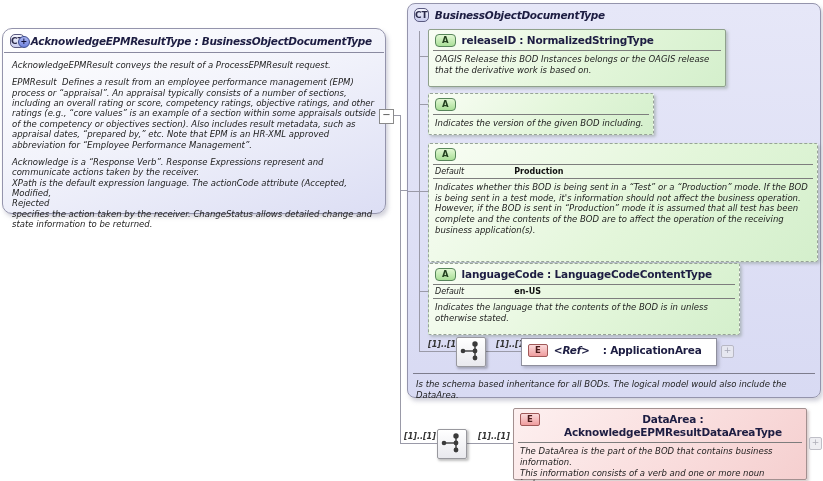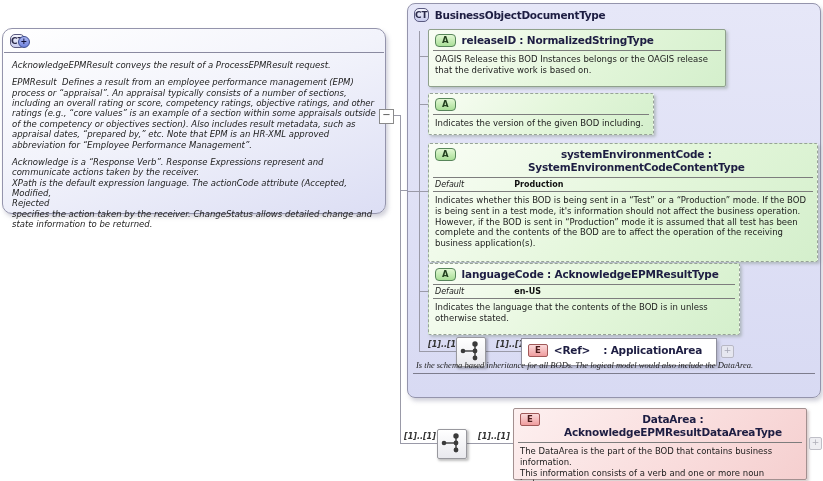--- a/index.html
+++ b/index.html
@@ -8,21 +8,21 @@
   
   .ln{position:absolute;background:#9a9aa8;}
 
   
   .rbox{position:absolute;border:1px solid #9494ac;border-radius:10px;
         box-shadow:2px 3px 4px rgba(120,120,150,.35);}
   .leftbox{background:linear-gradient(160deg,#ffffff 0%,#f2f3fb 45%,#dcdef4 100%);}
   .container{background:linear-gradient(180deg,#e6e7f8 0%,#d8daf3 100%);border-radius:8px;}
 
   .hdr{display:flex;align-items:center;gap:6px;padding:5px 8px 4px 7px;white-space:nowrap;overflow:hidden;}
-  .hdr-title{font-weight:bold;font-size:10.5px;letter-spacing:-0.3px;color:#1d1d42;}
+  .hdr-title{font-weight:bold;font-size:10.5px;letter-spacing:-0.3px;color:#1d1d42;font-style:italic;}
   .hdr-sep{height:1px;background:#8a8aa0;margin:0 1px;}
 
   .para{font-style:italic;font-size:8.5px;line-height:1.22;color:#1c1c1c;
         white-space:pre-wrap;margin:7px 3px 0 9px;}
 
   
   .badge-ct{display:inline-block;position:relative;border:1px solid #5a5a80;border-radius:5px;
             background:linear-gradient(#f4f5fd,#c8ccee);font-weight:bold;font-size:9px;color:#2a2a4a;
             padding:1px 0;line-height:10px;flex:0 0 auto;}
   .ct-plus{position:absolute;right:-6px;top:1px;width:10px;height:10px;border-radius:50%;
@@ -41,21 +41,21 @@
   .attr.dashed{border:1px dashed #97a397;}
   .elem{position:absolute;background:linear-gradient(135deg,#fdf0f0 0%,#f9dcdc 60%,#f5cfcf 100%);
         border:1px solid #a39090;box-shadow:2px 2px 3px rgba(140,110,110,.35);border-radius:2px;}
   .whitebox{position:absolute;background:#ffffff;border:1px solid #8f8f9d;
         box-shadow:2px 2px 3px rgba(110,110,130,.4);}
   .bx-hdr{display:flex;align-items:flex-start;gap:6px;padding:4px 6px 3px 6px;}
   .bx-title{font-weight:bold;font-size:10.5px;letter-spacing:-0.2px;color:#1d1d42;line-height:1.25;
             overflow-wrap:anywhere;}
   .bx-hdr.center .bx-title{flex:1;text-align:center;}
   .bx-sep{height:1px;background:#7d7d7d;margin:0 4px;}
-  .bx-desc{font-size:8.5px;line-height:1.25;color:#1c1c1c;margin:3px 6px 5px 6px;
+  .bx-desc{font-style:italic;font-size:8.5px;line-height:1.25;color:#1c1c1c;margin:3px 6px 5px 6px;
            white-space:pre-wrap;}
   .def-row{display:flex;gap:14px;align-items:center;padding:2px 6px;}
   .def-lab{font-style:italic;font-size:8px;color:#222;}
   .def-val{font-weight:bold;font-size:8px;color:#111;margin-left:36px;}
 
   .card{position:absolute;font-size:8px;font-weight:bold;font-style:italic;color:#333;white-space:nowrap;}
 
   .seq-icon{position:absolute;width:28px;height:28px;background:linear-gradient(#ffffff,#e9e9ee);
             border:1px solid #98989e;box-shadow:1.5px 1.5px 2.5px rgba(0,0,0,.25);border-radius:2px;}
 
@@ -76,20 +76,21 @@
   <div class="ln" style="left:400px;top:190px;width:7px;height:1px;"></div>
   <div class="ln" style="left:400px;top:443px;width:37px;height:1px;"></div>
   <div class="ln" style="left:465px;top:443px;width:48px;height:1px;"></div>
 
   <div class="rbox leftbox" style="left:2px;top:28px;width:382px;height:184px;">
     <div class="hdr">
       <span class="badge-ct">
         <span>CT</span>
         <span class="ct-plus">+</span>
       </span>
+      <span class="hdr-title">AcknowledgeEPMResultType : BusinessObjectDocumentType</span>
     </div>
     <div class="hdr-sep"></div>
     <div class="para">AcknowledgeEPMResult conveys the result of a ProcessEPMResult request.</div>
     <div class="para">EPMResult  Defines a result from an employee performance management (EPM) process or “appraisal”. An appraisal typically consists of a number of sections, including an overall rating or score, competency ratings, objective ratings, and other ratings (e.g., “core values” is an example of a section within some appraisals outside of the competency or objectives section). Also includes result metadata, such as appraisal dates, “prepared by,” etc. Note that EPM is an HR-XML approved abbreviation for “Employee Performance Management”.</div>
     <div class="para">Acknowledge is a “Response Verb”. Response Expressions represent and communicate actions taken by the receiver.
 XPath is the default expression language. The actionCode attribute (Accepted, Modified,
 Rejected
 specifies the action taken by the receiver. ChangeStatus allows detailed change and state information to be returned.</div>
   </div>
 
@@ -125,35 +126,34 @@
       <div class="bx-hdr">
         <span class="badge-a">A</span>
       </div>
       <div class="bx-sep"></div>
       <div class="bx-desc">Indicates the version of the given BOD including.</div>
     </div>
 
     <div class="attr dashed" style="left:20px;top:139px;width:388px;height:117px;">
       <div class="bx-hdr center">
         <span class="badge-a">A</span>
-        <span class="bx-title">systemEnvironmentCode : SystemEnvironmentCodeContentType</span>
       </div>
       <div class="bx-sep"></div>
       <div class="def-row">
         <span class="def-lab">Default</span>
         <span class="def-val">Production</span>
       </div>
       <div class="bx-sep"></div>
       <div class="bx-desc">Indicates whether this BOD is being sent in a “Test” or a “Production” mode. If the BOD is being sent in a test mode, it's information should not affect the business operation. However, if the BOD is sent in “Production” mode it is assumed that all test has been complete and the contents of the BOD are to affect the operation of the receiving business application(s).</div>
     </div>
 
     <div class="attr dashed" style="left:20px;top:259px;width:310px;height:70px;">
       <div class="bx-hdr">
         <span class="badge-a">A</span>
-        <span class="bx-title">languageCode : AcknowledgeEPMResultType</span>
+        <span class="bx-title">languageCode : LanguageCodeContentType</span>
       </div>
       <div class="bx-sep"></div>
       <div class="def-row">
         <span class="def-lab">Default</span>
         <span class="def-val">en-US</span>
       </div>
       <div class="bx-sep"></div>
       <div class="bx-desc">Indicates the language that the contents of the BOD is in unless otherwise stated.</div>
     </div>
 
@@ -166,28 +166,28 @@
         <circle cx="18" cy="6" r="2.7" fill="#3a3a3a"></circle>
         <circle cx="18" cy="13" r="2.4" fill="#3a3a3a"></circle>
         <circle cx="18" cy="20" r="2.4" fill="#3a3a3a"></circle>
       </svg>
     </div>
     <span class="card" style="left:88px;top:336px;">[1]..[1]</span>
 
     <div class="whitebox" style="left:113px;top:334px;width:194px;height:26px;">
       <div class="bx-hdr" style="align-items:center;padding:5px 6px 4px 6px;">
         <span class="badge-e">E</span>
-        <span class="bx-title" style="white-space:nowrap;">&lt;Ref&gt;</span>
+        <span class="bx-title" style="white-space:nowrap;font-style:italic;">&lt;Ref&gt;</span>
         <span class="bx-title" style="white-space:nowrap;margin-left:7px;">: ApplicationArea</span>
       </div>
     </div>
     <div class="plusbtn" style="left:313px;top:341px;">+</div>
 
     <div class="ln" style="left:5px;top:369px;width:402px;height:1px;background:#7d7d8d;"></div>
-    <div class="footnote" style="left:8px;top:356px;width:396px;font-family:Liberation Serif, serif;">Is the schema based inheritance for all BODs. The logical model would also include the DataArea.</div>
+    <div class="footnote" style="left:8px;top:375px;width:396px;">Is the schema based inheritance for all BODs. The logical model would also include the DataArea.</div>
   </div>
 
   <span class="card" style="left:404px;top:432px;">[1]..[1]</span>
   <div class="seq-icon" style="left:437px;top:429px;">
     <svg width="26" height="26" viewBox="0 0 26 26">
       <line x1="6" y1="13" x2="18" y2="13" stroke="#3a3a3a" stroke-width="1.4"></line>
       <line x1="18" y1="6" x2="18" y2="20" stroke="#3a3a3a" stroke-width="1.4"></line>
       <circle cx="6" cy="13" r="2.3" fill="#3a3a3a"></circle>
       <circle cx="18" cy="6" r="2.7" fill="#3a3a3a"></circle>
       <circle cx="18" cy="13" r="2.4" fill="#3a3a3a"></circle>

